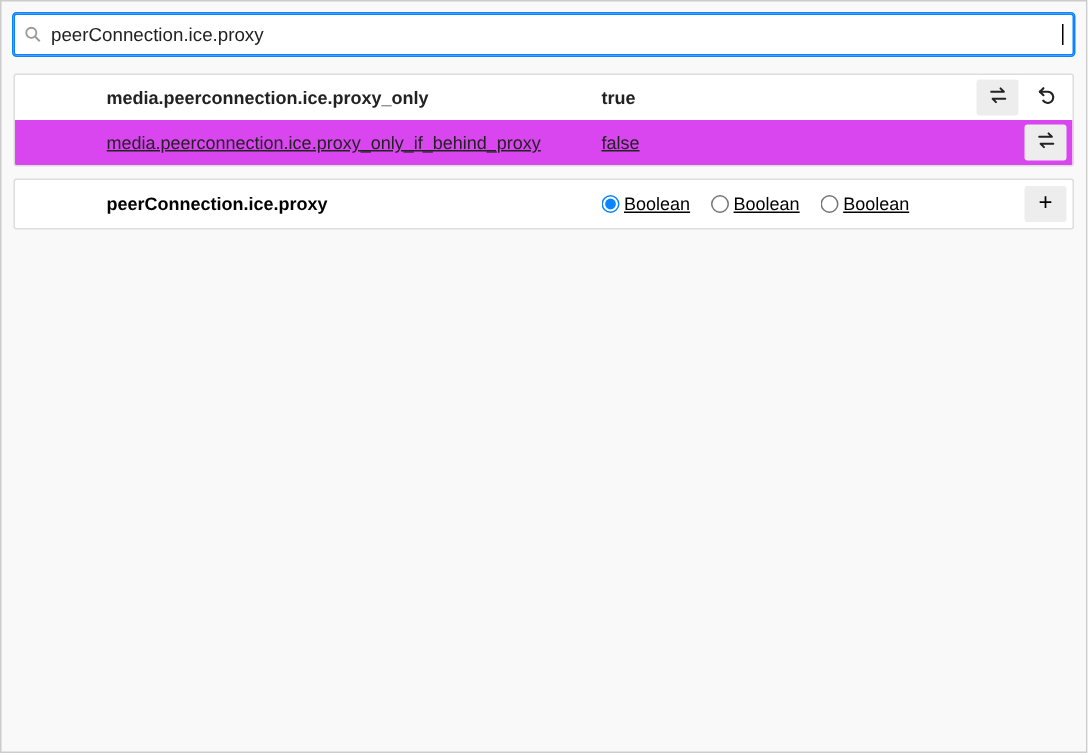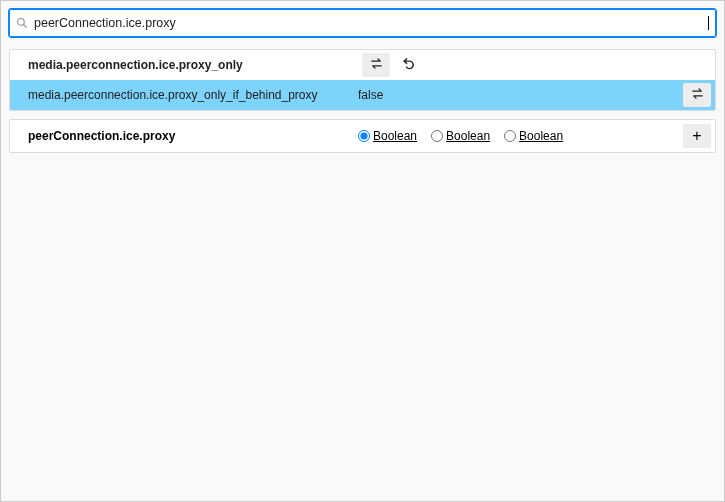--- a/index.html
+++ b/index.html
@@ -4,23 +4,23 @@
 <style>
   * { box-sizing: border-box; margin: 0; padding: 0; }
   html, body { width: 725px; height: 502px; font-family: -apple-system, BlinkMacSystemFont, "Segoe UI", Arial, sans-serif; font-size: 12px; background: #f0f0f0; }
   .page { width: 725px; height: 502px; background: #f9f9f9; border: 1px solid #ccc; display: flex; flex-direction: column; padding: 8px 8px 0 8px; }
   .search-wrap { background: #fff; border: 1px solid #0a84ff; outline: 1px solid #0a84ff; border-radius: 2px; display: flex; align-items: center; height: 28px; padding: 0 6px; gap: 6px; }
   .search-icon { width: 12px; height: 12px; opacity: .55; flex:0 0 auto; }
   .search-input { flex: 1; border: none; outline: none; font-size: 12.5px; color: #222; background: transparent; }
   .caret { width: 1px; height: 14px; background:#000; margin-left:-3px; }
   .prefs { margin-top: 12px; border: 1px solid #ddd; border-radius: 2px; background: #fff; overflow: hidden; }
   .row { display: flex; align-items: center; height: 30px; padding: 0 4px 0 18px; font-size: 12px; color:#222; }
-  .row.alt { background: #7dd3fc; }
+  .row.alt { background: #d946ef; text-decoration: underline; }
   .row.bold .pref-name, .row.bold .pref-value { font-weight: 700; }
-  .pref-name { flex: 0 0 330px; white-space: nowrap; overflow:hidden; text-overflow:ellipsis; }
+  .pref-name { flex: 0 0 330px; white-space: nowrap; overflow:hidden; text-overflow:ellipsis;margin-left:43px; }
   .pref-value { flex: 1; }
   .row-btn { width: 28px; height: 24px; background: #ededed; border: none; border-radius: 2px; display:flex; align-items:center; justify-content:center; margin-left:4px; cursor:pointer; }
   .row-btn.ghost { background: transparent; }
   .row-btn svg { width:15px; height:15px; }
   .addrow-wrap { margin-top: 8px; border: 1px solid #ddd; border-radius: 2px; background:#fff; }
   .addrow { display:flex; align-items:center; height:32px; padding:0 4px 0 18px; }
   .addrow .pref-name { font-weight:700; flex:0 0 330px; }
   .type-radios { display:flex; gap:14px; align-items:center; flex:1;text-decoration:underline; }
   .type-radios label { display:flex; align-items:center; gap:3px; font-size:12px; cursor:pointer; }
   .add-btn { width: 28px; height: 24px; background: #ededed; border:none; border-radius:2px; display:flex; align-items:center; justify-content:center; cursor:pointer; font-size:16px; font-weight:400; }
@@ -39,20 +39,21 @@
         </svg>
     </span>
     <input class="search-input" value="peerConnection.ice.proxy" style="">
     <span class="caret"></span>
   </div>
 
   <div class="prefs">
 
     <div class="row bold">
       <div class="pref-name">media.peerconnection.ice.proxy_only</div>
+      <div class="pref-value">true</div>
       <button class="row-btn">
         <span>
           <svg viewBox="0 0 16 16" fill="none" stroke="#222" stroke-width="1.4" stroke-linecap="round" stroke-linejoin="round">
               <path d="M3 5.5h9l-2.4-2.4"></path>
               <path d="M13 10.5H4l2.4 2.4"></path>
             </svg>
         </span>
       </button>
       <button class="row-btn ghost">
         <span>

